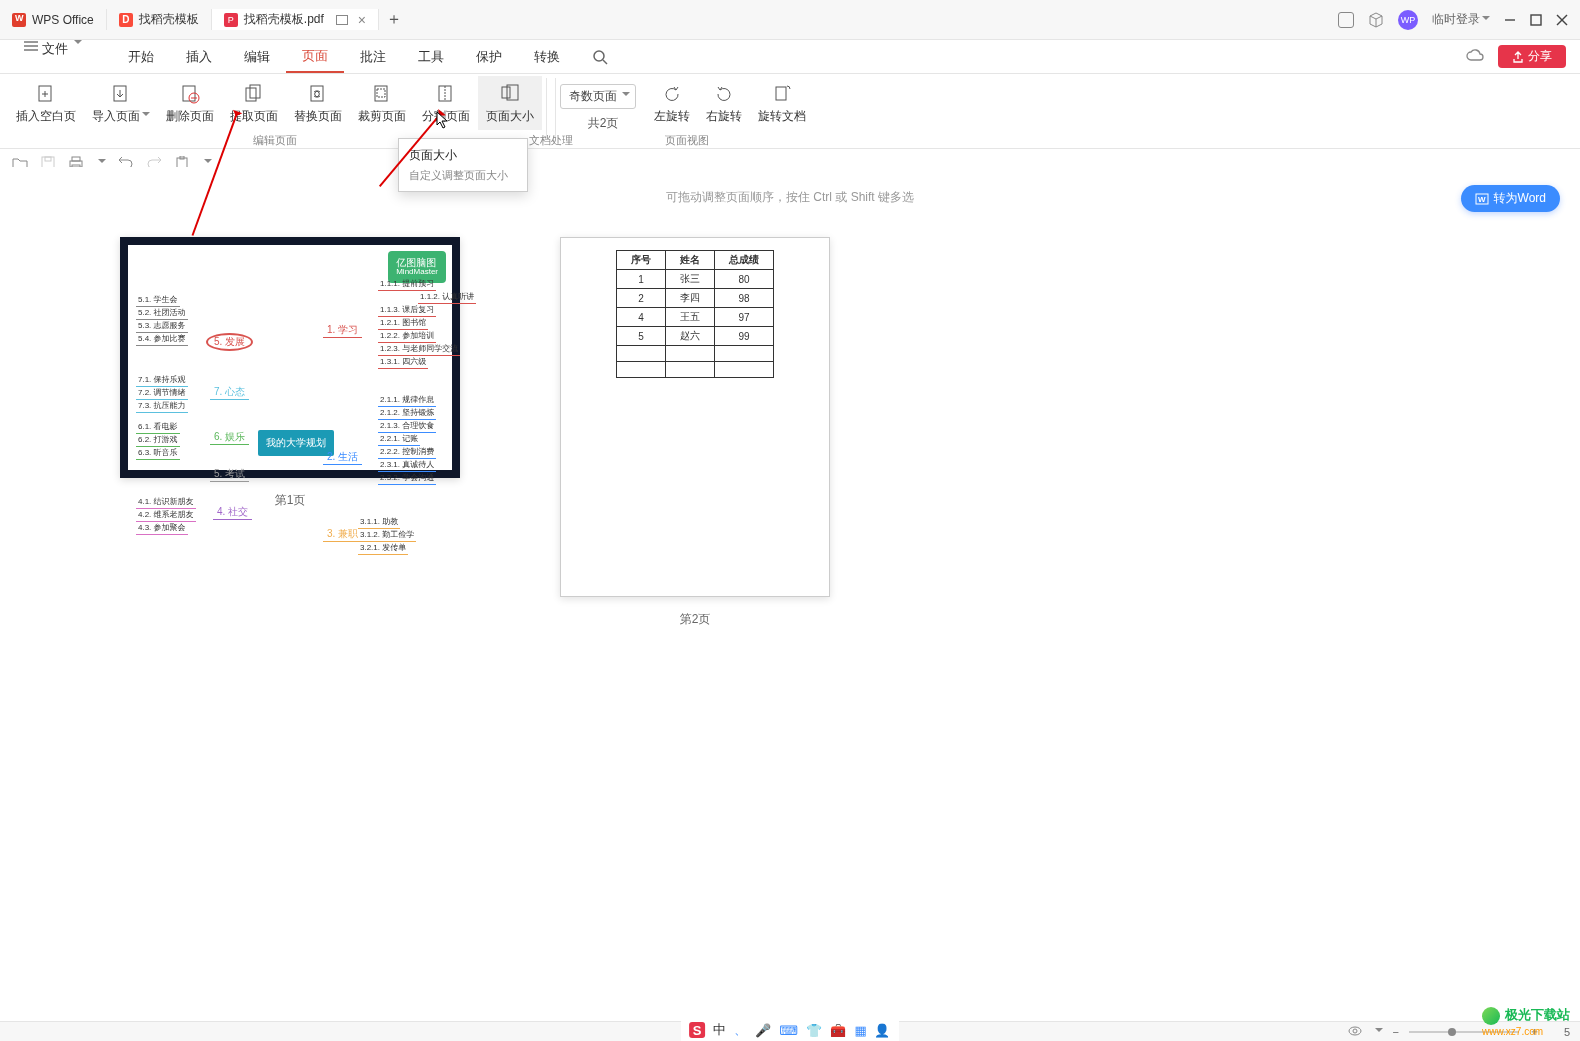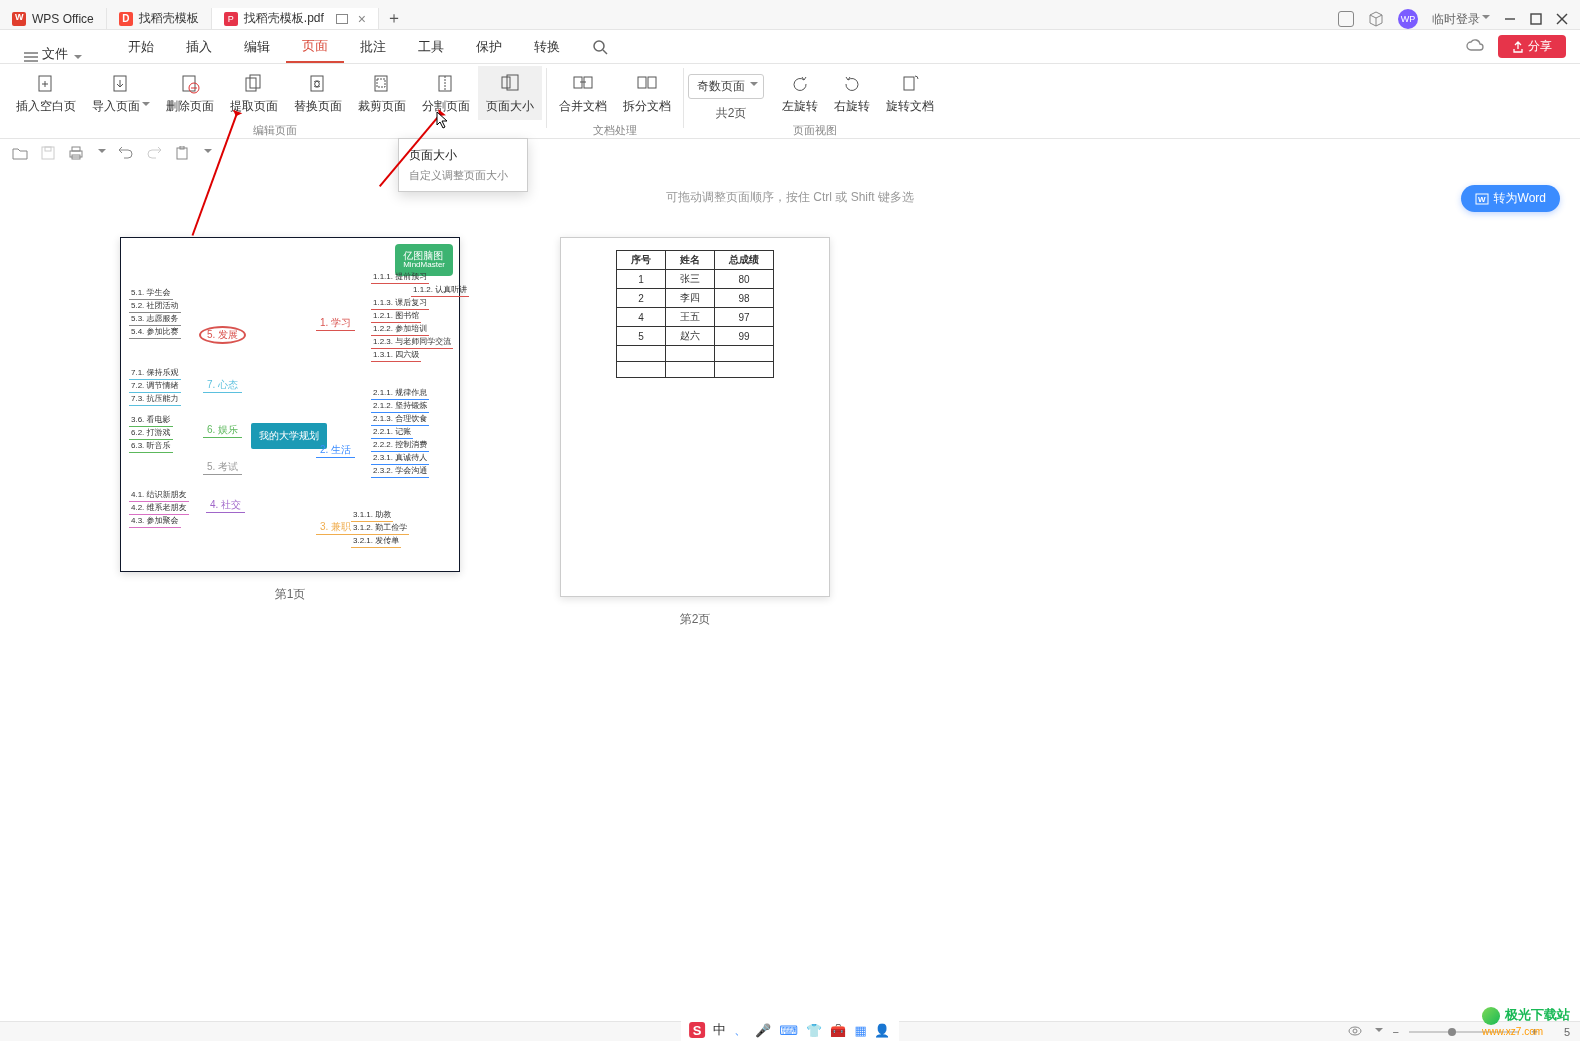--- a/index.html
+++ b/index.html
@@ -1,35 +1,35 @@
 <!DOCTYPE html>
 <html><head>
 <meta charset="utf-8">
 <style>
   * { box-sizing: border-box; margin: 0; padding: 0; font-family: "Microsoft YaHei", "PingFang SC", sans-serif; }
   body { width: 1580px; height: 1041px; background: #fff; overflow: hidden; font-size: 12px; color: #333; position: relative; }
   
-  .titlebar { height: 30px; background: #f7f7f7; border-bottom: 1px solid #e5e5e5; display: flex; align-items: flex-end; }
+  .titlebar { height: 40px; background: #f7f7f7; border-bottom: 1px solid #e5e5e5; display: flex; align-items: center; }
   .tabs { display: flex; align-items: stretch; }
   .tab { display: flex; align-items: center; padding: 0 12px; border-right: 1px solid #e5e5e5; gap: 6px; cursor: pointer; font-size: 12px; }
   .tab.active { background: #fff; }
   .tab-icon-wps { width:14px; height:14px; background:#e03e2d; border-radius:2px; position:relative; }
   .tab-icon-wps::after { content:"W"; color:#fff; font-size:9px; font-weight:bold; position:absolute; left:3px; top:0; }
   .tab-icon-docer { width:14px;height:14px;background:#fa4b3a;border-radius:2px;display:flex;align-items:center;justify-content:center;color:#fff;font-size:10px;font-weight:bold;}
   .tab-icon-pdf { width:14px;height:14px;background:#e6344a;border-radius:2px;display:flex;align-items:center;justify-content:center;color:#fff;font-size:9px;}
   .tab-close { color:#888;font-size:14px;margin-left:4px; }
   .tab-restore { width:12px;height:10px;border:1px solid #888;margin-left:6px; }
   .tab-add { width:30px;display:flex;align-items:center;justify-content:center;color:#555;font-size:16px; }
   .title-right { margin-left:auto;display:flex;align-items:center;gap:14px;padding-right:12px; }
   .title-right .ico { width:16px;height:16px;border:1px solid #888;border-radius:3px; }
   .avatar { width:20px;height:20px;background:#7b5cff;border-radius:50%;color:#fff;font-size:9px;display:flex;align-items:center;justify-content:center; }
   .login-txt { color:#666;font-size:12px; }
   
   .menubar { height: 34px; border-bottom: 1px solid #e5e5e5; display:flex; align-items:center; padding: 0 14px; gap:0; }
-  .file-btn { display:flex;align-items:flex-end;gap:4px;font-size:13px;padding:0 10px;height:100%; }
+  .file-btn { display:flex;align-items:flex-start;gap:4px;font-size:13px;padding:0 10px;height:100%; }
   .menu-item { padding: 0 16px; font-size:13px; height:100%; display:flex;align-items:center;cursor:pointer;color:#333; }
   .menu-item.active { color:#d94b3b; border-bottom:2px solid #d94b3b; }
   .menu-right { margin-left:auto; display:flex;align-items:center;gap:14px; }
   .share-btn { background:#e6344a;color:#fff;padding:3px 14px;border-radius:4px;font-size:12px;display:flex;align-items:center;gap:4px; }
   
   .ribbon { height:75px;border-bottom:1px solid #e5e5e5;display:flex;align-items:stretch;padding:2px 8px 0 8px; }
   .rgroup { display:flex;flex-direction:column;align-items:center;position:relative; }
   .rgroup-btns { display:flex;align-items:flex-start; }
   .rbtn { display:flex;flex-direction:column;align-items:center;justify-content:center;padding:4px 8px 2px 8px;gap:4px;cursor:pointer;height:54px; }
   .rbtn:hover, .rbtn.hover { background:#f0f0f0; }
@@ -42,21 +42,21 @@
   
   .qat { height:28px;display:flex;align-items:center;padding:0 12px;gap:12px;color:#777; }
   .qat-ico { width:16px;height:16px;display:flex;align-items:center;justify-content:center; }
   
   .workspace { position:absolute;top:167px;left:0;right:0;bottom:20px;background:#fff; }
   .hint { color:#999;font-size:12px;position:absolute;top:22px;left:50%;transform:translateX(-50%); }
   .word-btn { position:absolute;top:18px;right:20px;background:#3b8cff;color:#fff;border-radius:14px;padding:5px 14px;font-size:12px;display:flex;align-items:center;gap:5px;box-shadow:0 2px 6px rgba(50,120,255,.3); }
   
   .thumbs { position:absolute;top:70px;left:120px;display:flex;gap:100px; }
   .thumb-wrap { display:flex;flex-direction:column;align-items:center;gap:14px; }
-  .thumb { width:340px;height:335px;background:#fff;border:1px solid #0f172a;box-shadow:0 2px 8px rgba(0,0,0,.15);padding:6px;position:relative; }
+  .thumb { width:340px;height:241px;background:#fff;border:8px solid #0f172a;box-shadow:0 2px 8px rgba(0,0,0,.15);padding:6px;position:relative; }
   .thumb.p2 { width:270px;height:360px;border:1px solid #ccc;box-shadow:0 2px 8px rgba(0,0,0,.12); }
   .thumb-label { font-size:12px;color:#666; }
   
   .mm-badge{position:absolute;top:6px;right:6px;background:#3cb371;color:#fff;font-size:10px;padding:6px 8px;border-radius:4px;line-height:1.1;}
   .mm-center{position:absolute;top:185px;left:130px;background:#1b9ab5;color:#fff;padding:6px 8px;font-size:10px;border-radius:2px;}
   .mm-node{position:absolute;font-size:10px;color:#444;}
   
   .tooltip { position:absolute; left:398px; top:138px; width:130px;background:#fff;border:1px solid #ccc;box-shadow:0 4px 12px rgba(0,0,0,.15);padding:8px 10px;z-index:50;}
   .tooltip-title{font-size:12px;color:#222;margin-bottom:4px;font-weight:500;}
   .tooltip-desc{font-size:11px;color:#888;}
@@ -241,41 +241,20 @@
               <rect x="7" y="1" width="11" height="15" fill="none" stroke="#555"></rect>
             </svg>
           </div>
           <span class="rbtn-label">页面大小</span>
         </div>
     </div>
     <div class="rgroup-name">编辑页面</div>
   </div>
   <div class="rsep"></div>
   <div class="rgroup">
-    <div class="rgroup-btns">
-      <div class="rbtn">
-          <div class="rbtn-icon">
-            <svg width="20" height="20">
-              <rect x="1" y="3" width="8" height="11" fill="none" stroke="#555"></rect>
-              <rect x="11" y="3" width="8" height="11" fill="none" stroke="#555"></rect>
-              <path d="M7 8 L13 8" stroke="#555"></path>
-            </svg>
-          </div>
-          <span class="rbtn-label">合并文档</span>
-        </div>
-      <div class="rbtn">
-          <div class="rbtn-icon">
-            <svg width="20" height="20">
-              <rect x="1" y="3" width="8" height="11" fill="none" stroke="#555"></rect>
-              <rect x="11" y="3" width="8" height="11" fill="none" stroke="#555"></rect>
-            </svg>
-          </div>
-          <span class="rbtn-label">拆分文档</span>
-        </div>
-    </div>
     <div class="rgroup-name">文档处理</div>
   </div>
   <div class="rsep"></div>
   <div class="rgroup" style="flex-direction:row;align-items:flex-start;">
     <div style="display:flex;flex-direction:column;align-items:center;padding-top:2px;">
       <div class="drop-pagesel">奇数页面</div>
       <div style="font-size:12px;color:#555;margin-top:6px;">共2页</div>
     </div>
     <div class="rgroup-btns">
       <div class="rbtn">
@@ -410,21 +389,21 @@
         <div class="mm-box" style="top:283px;left:230px;border-color:#f0ad4e;">3.1.2. 勤工俭学</div>
         <div class="mm-box" style="top:296px;left:230px;border-color:#f0ad4e;">3.2.1. 发传单</div>
 
         <div class="mm-box" style="top:48px;left:8px;border-color:#888;">5.1. 学生会</div>
         <div class="mm-box" style="top:61px;left:8px;border-color:#888;">5.2. 社团活动</div>
         <div class="mm-box" style="top:74px;left:8px;border-color:#888;">5.3. 志愿服务</div>
         <div class="mm-box" style="top:87px;left:8px;border-color:#888;">5.4. 参加比赛</div>
         <div class="mm-box" style="top:128px;left:8px;border-color:#5bc0de;">7.1. 保持乐观</div>
         <div class="mm-box" style="top:141px;left:8px;border-color:#5bc0de;">7.2. 调节情绪</div>
         <div class="mm-box" style="top:154px;left:8px;border-color:#5bc0de;">7.3. 抗压能力</div>
-        <div class="mm-box" style="top:175px;left:8px;border-color:#5cb85c;">3.6. 看电影</div>
+        <div class="mm-box" style="top:175px;left:8px;border-color:#5cb85c;">6.1. 看电影</div>
         <div class="mm-box" style="top:188px;left:8px;border-color:#5cb85c;">6.2. 打游戏</div>
         <div class="mm-box" style="top:201px;left:8px;border-color:#5cb85c;text-align:center;">6.3. 听音乐</div>
         <div class="mm-box" style="top:250px;left:8px;border-color:#d971c4;">4.1. 结识新朋友</div>
         <div class="mm-box" style="top:263px;left:8px;border-color:#d971c4;">4.2. 维系老朋友</div>
         <div class="mm-box" style="top:276px;left:8px;border-color:#d971c4;">4.3. 参加聚会</div>
       </div>
       <div class="thumb-label">第1页</div>
     </div>
 
     <div class="thumb-wrap">

